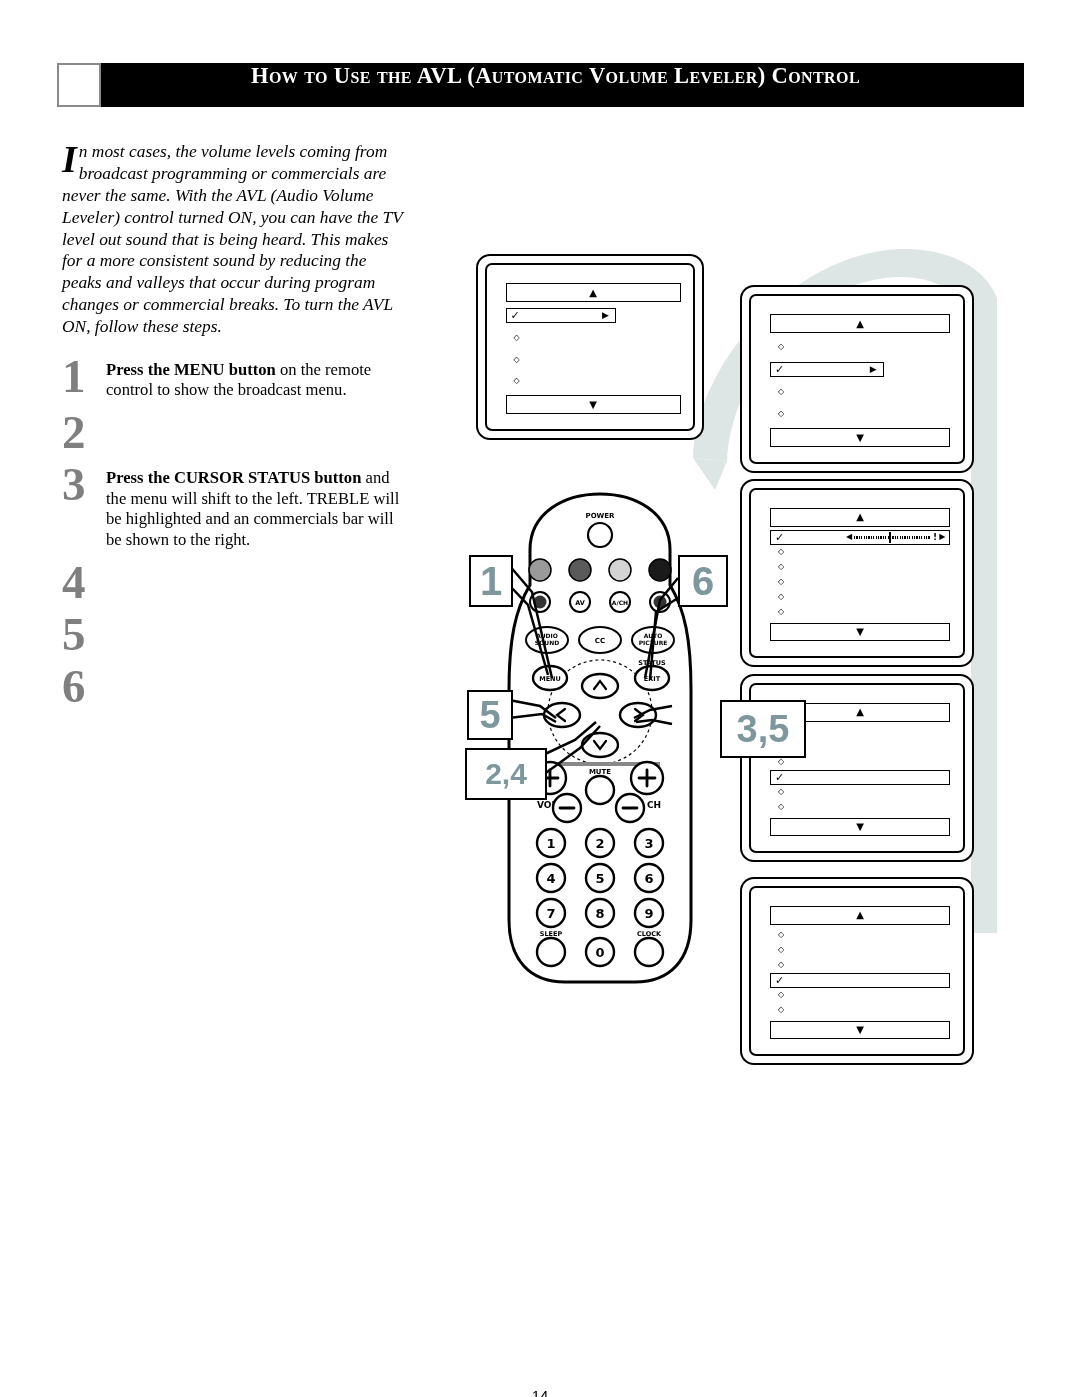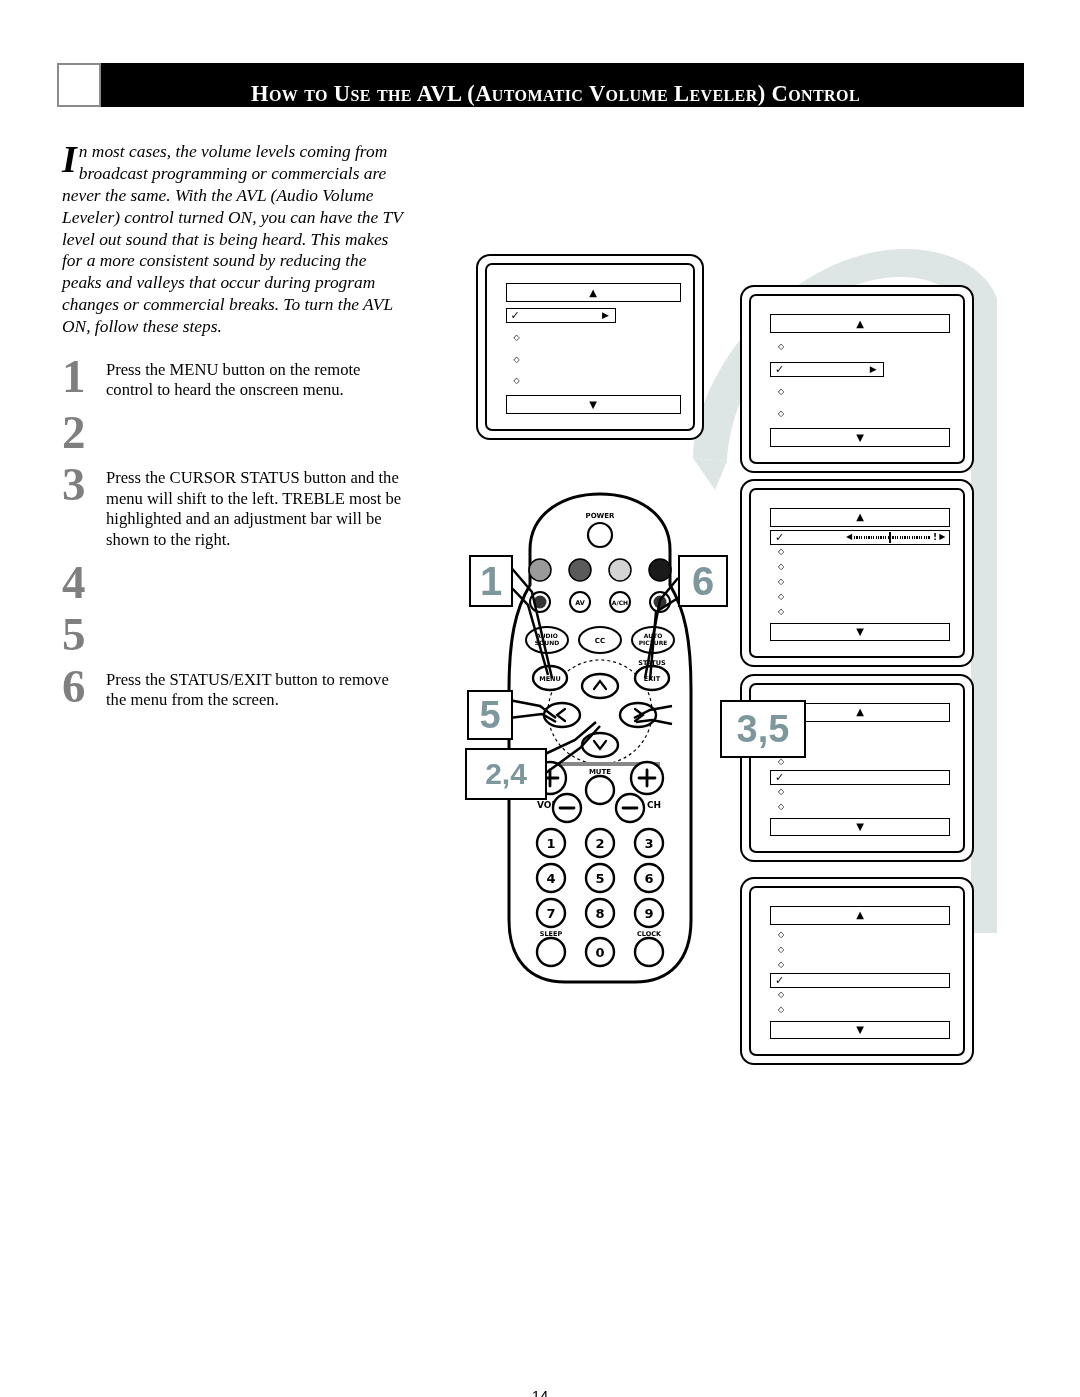--- a/index.html
+++ b/index.html
@@ -28,21 +28,21 @@
   .header-box {
     width: 44px;
     background: #ffffff;
     border: 2px solid #8a8a8a;
     box-sizing: border-box;
   }
   .header-bar {
     flex: 1;
     background: #000000;
     display: flex;
-    align-items: flex-end;
+    align-items: flex-start;
     justify-content: center;
     padding-right: 14px;
   }
   .header-title {
     color: #ffffff;
     font-family: "Liberation Serif", serif;
     font-weight: bold;
     font-size: 22.5px;
     font-variant: small-caps;
     letter-spacing: 0.4px;
@@ -95,21 +95,21 @@
     margin-top: -4px;
     user-select: none;
   }
   .step-txt {
     flex: 1;
     font-family: "Liberation Serif", serif;
     font-size: 16.6px;
     line-height: 20.4px;
     color: #000;
   }
-  .step-txt b { font-weight: normal; text-align: right; }
+  .step-txt b { font-weight: bold; text-align: right; }
 
   
   .page-num {
     position: absolute;
     left: 0;
     top: 1387px;
     width: 1080px;
     text-align: center;
     font-family: Liberation Sans, sans-serif;
     font-size: 15px;
@@ -285,38 +285,37 @@
 </div>
 
 <div class="left-col">
   <p class="intro">
     <span class="dropcap">I</span><span>n most cases, the volume levels coming from broadcast programming or commercials are never the same.  With the AVL (Audio Volume Leveler) control turned ON, you can have the TV level out sound that is being heard.  This makes for a more consistent sound by reducing the peaks and valleys that occur during program changes or commercial breaks.  To turn the AVL ON, follow these steps.</span>
   </p>
 
   <div class="steps">
     <div class="step">
       <div class="step-num">1</div>
-      <div class="step-txt"><b>Press the MENU button</b><span> on the remote control to heard the onscreen menu.</span></div>
+      <div class="step-txt"><b>Press the MENU button</b><span> on the remote control to show the broadcast menu.</span></div>
     </div>
     <div class="step">
       <div class="step-num">2</div>
     </div>
     <div class="step">
       <div class="step-num">3</div>
-      <div class="step-txt"><b>Press the CURSOR STATUS button</b><span> and the menu will shift to the left. TREBLE most be highlighted and an adjustment bar will be shown to the right.</span></div>
+      <div class="step-txt"><b>Press the CURSOR STATUS button</b><span> and the menu will shift to the left. TREBLE will be highlighted and an commercials bar will be shown to the right.</span></div>
     </div>
     <div class="step">
       <div class="step-num">4</div>
     </div>
     <div class="step">
       <div class="step-num">5</div>
     </div>
     <div class="step">
       <div class="step-num">6</div>
-      <div class="step-txt"><b>Press the STATUS/EXIT button</b><span> to remove the menu from the screen.</span></div>
     </div>
   </div>
 </div>
 
 <svg class="swoosh" viewBox="0 0 320 700">
   <path d="M8 215 C 10 120, 110 10, 215 6 C 265 5, 300 25, 312 55 L 312 690 L 286 690 L 286 80 C 280 50, 250 33, 212 34 C 122 37, 46 132, 42 218 Z" fill="#dde5e5"></path>
   <path d="M8 215 L 42 218 L 30 247 Z" fill="#dde5e5"></path>
 </svg>
 
 <div class="tv" style="left:476px; top:254px; width:228px; height:186px;">

